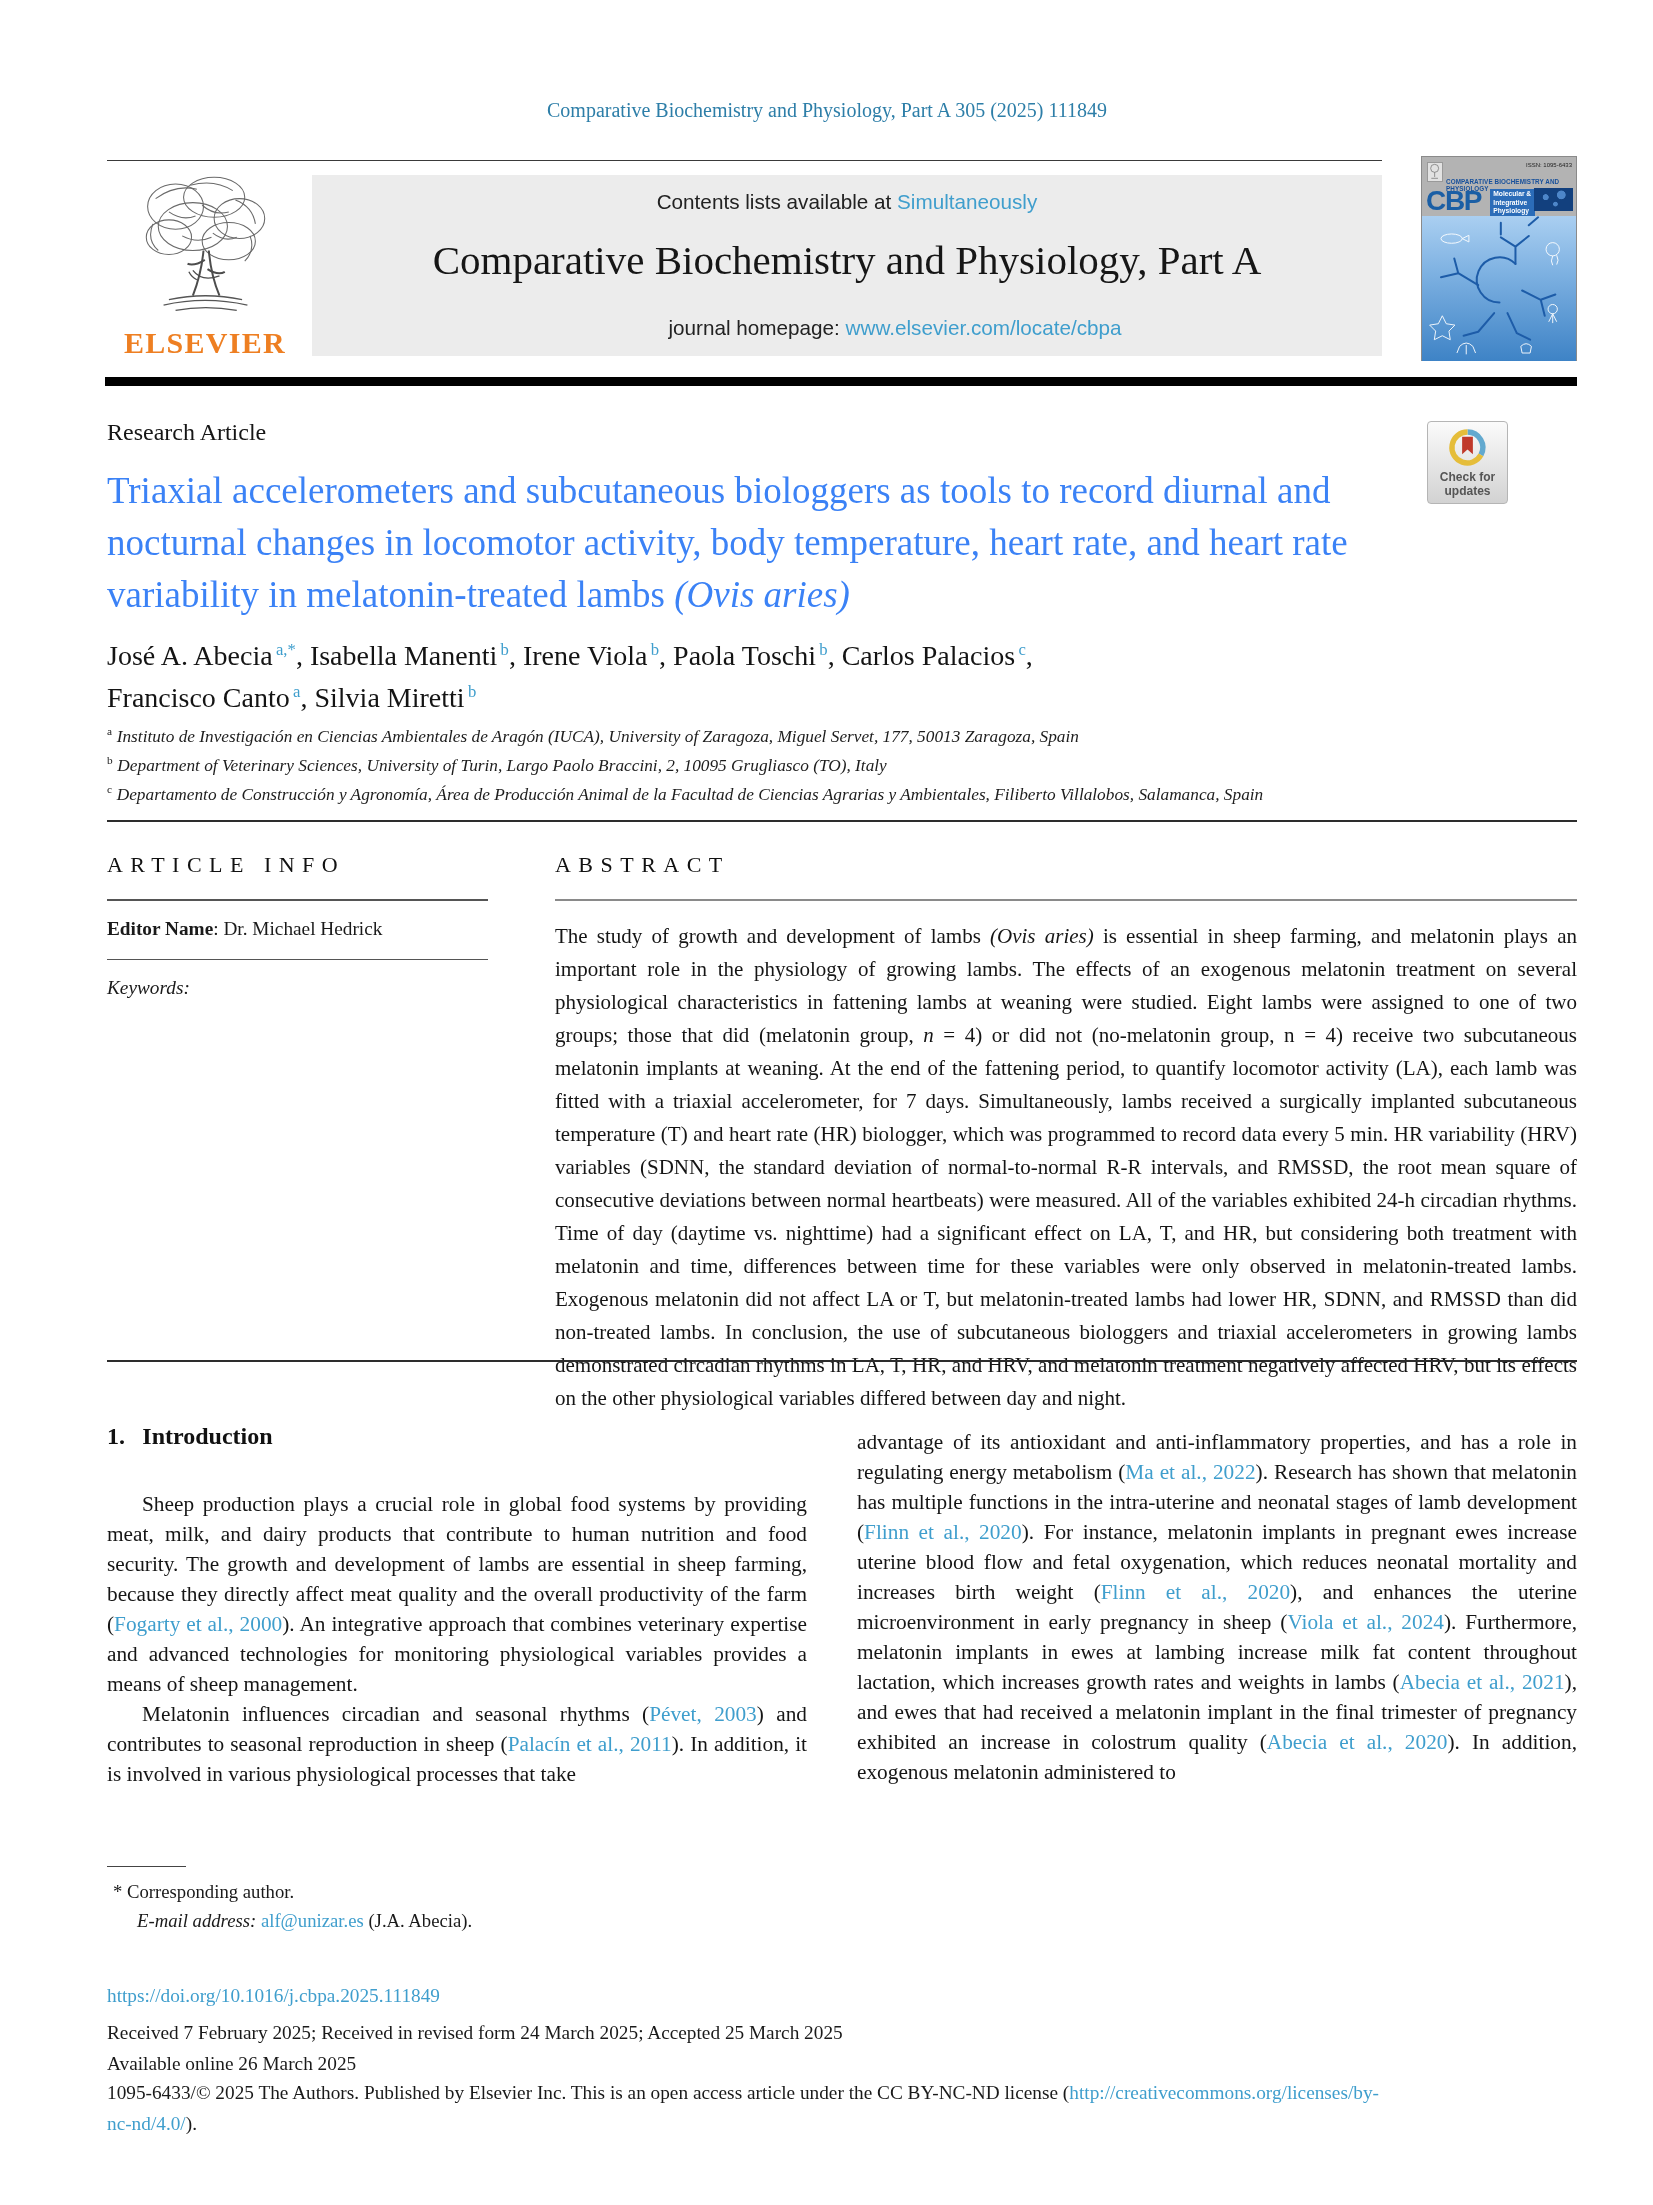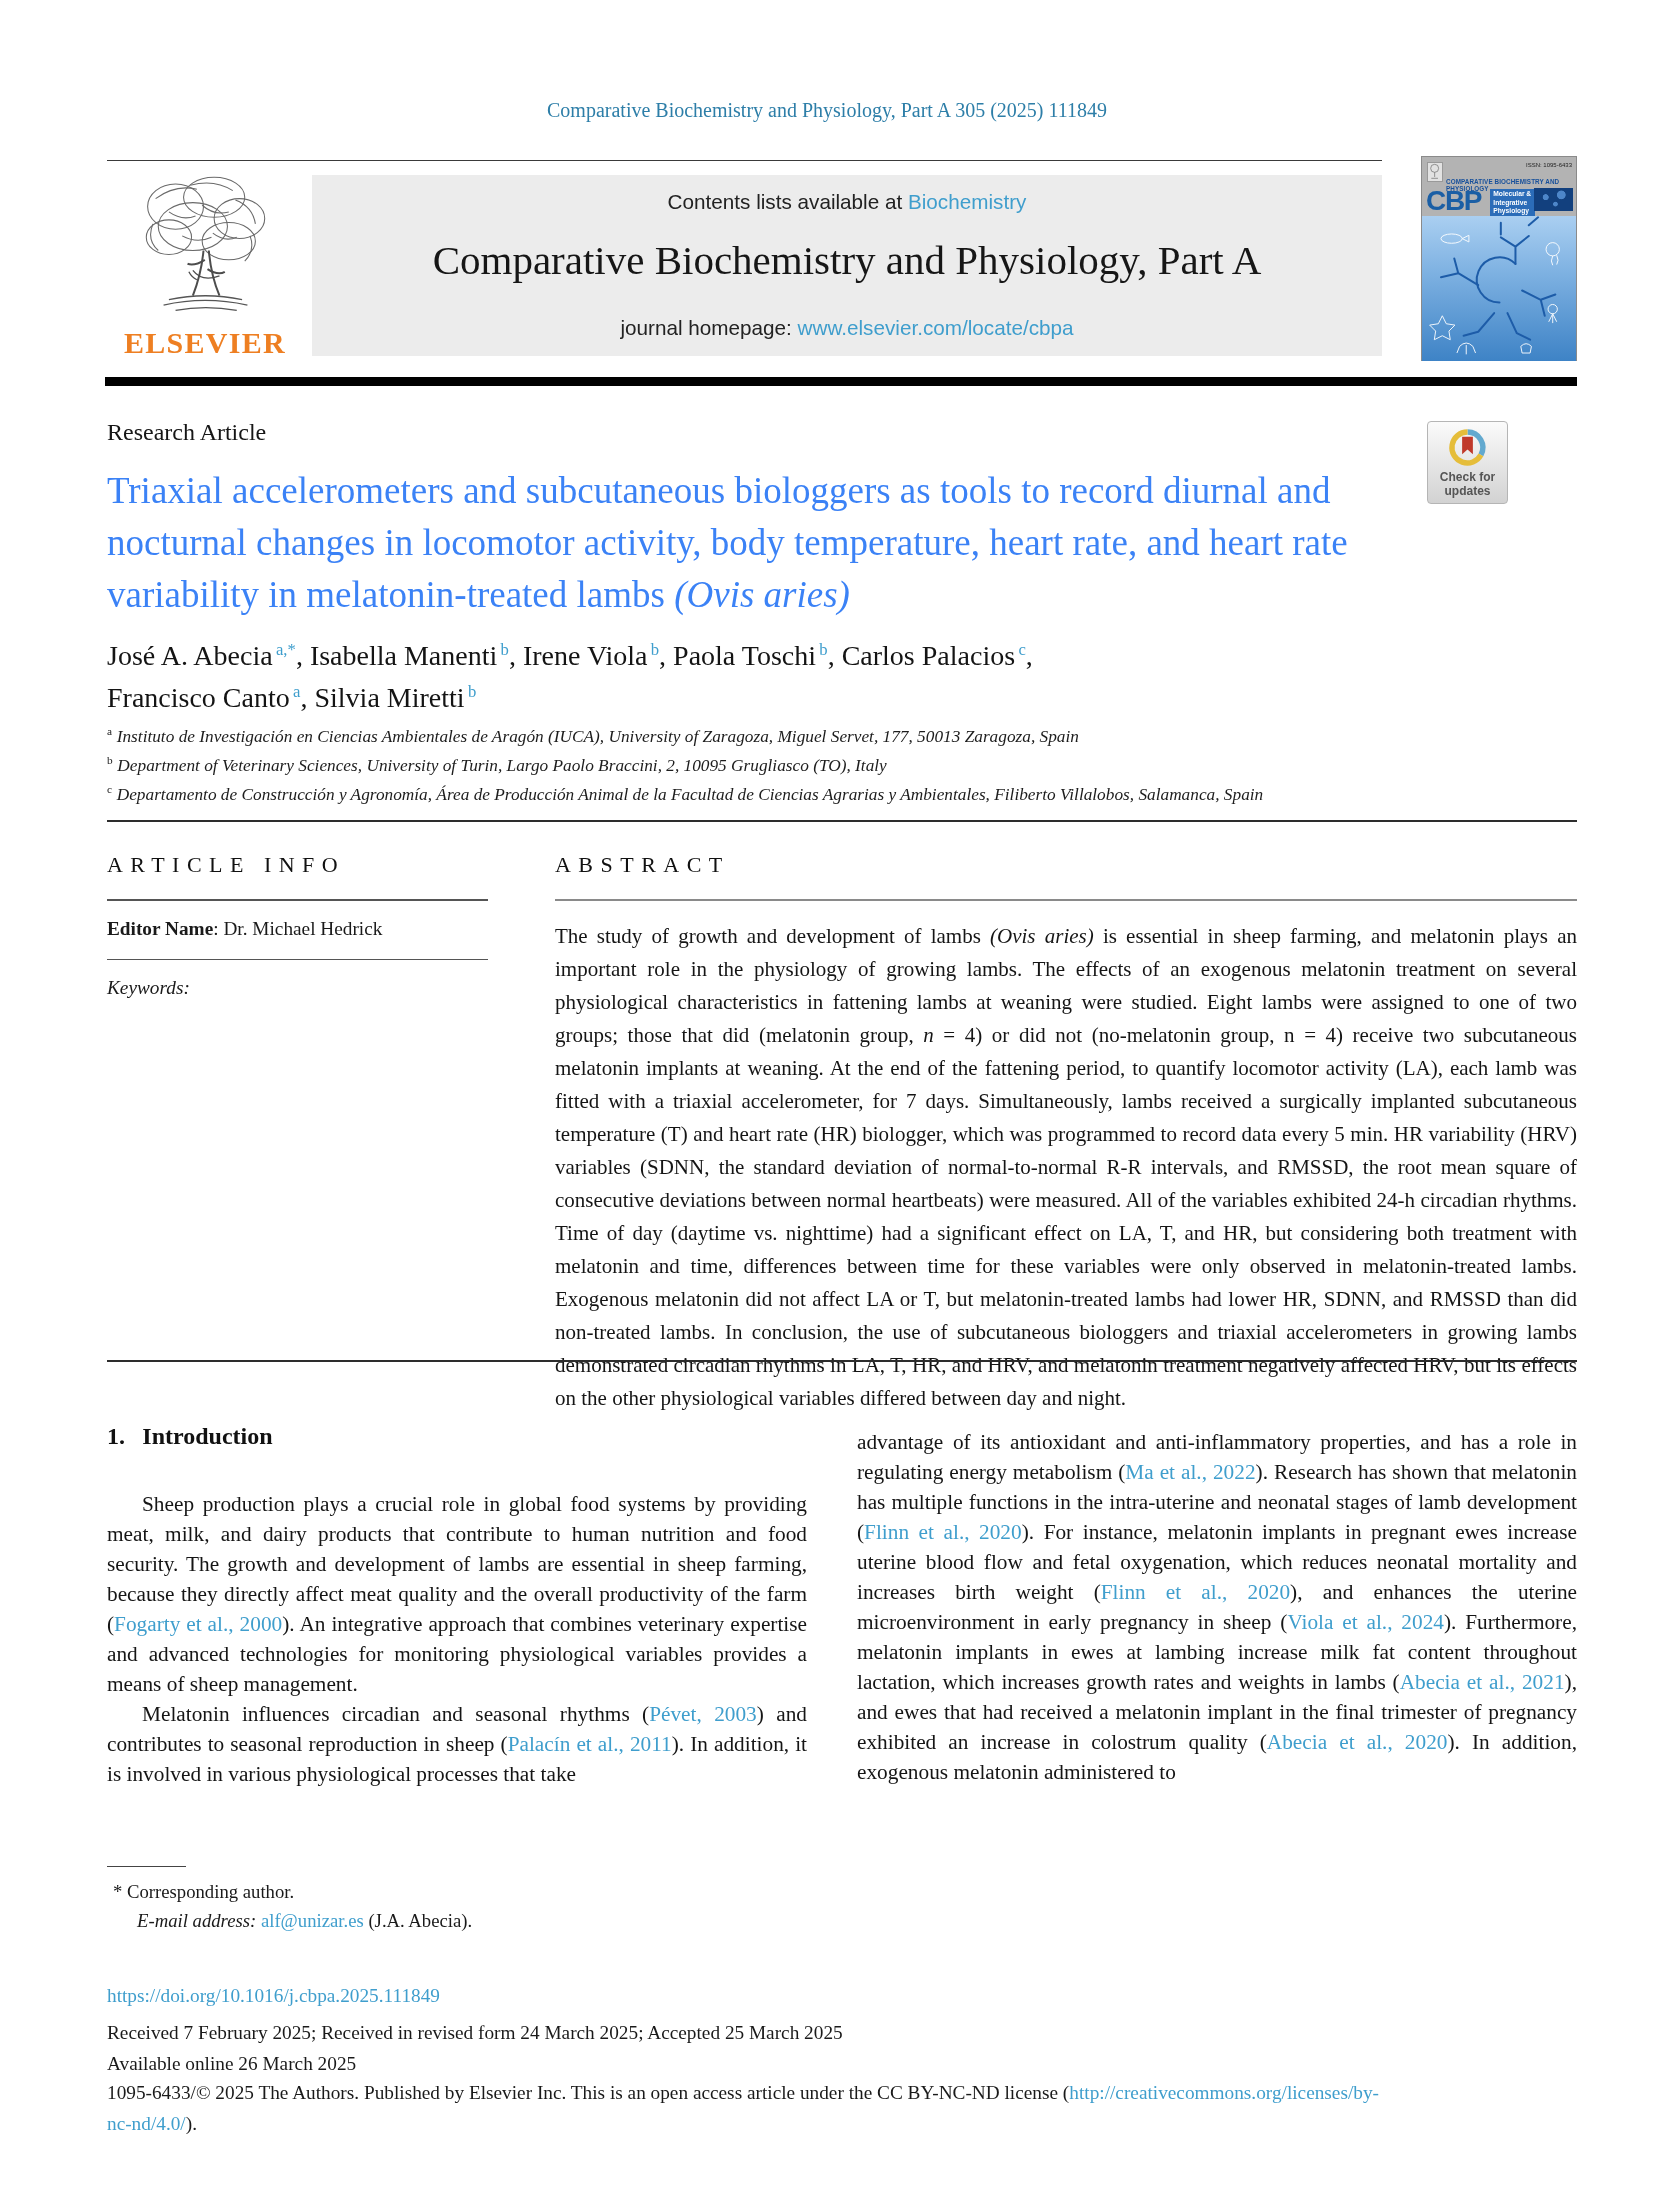--- a/index.html
+++ b/index.html
@@ -10,21 +10,21 @@
   .it{font-style:italic;}
   .bold{font-weight:bold;}
 
   
   .elsevier-logo{position:absolute;left:105px;top:172px;width:200px;height:193px;text-align:center;}
   .elsevier-logo svg{display:block;margin:0 auto;}
   .elsevier-wordmark{font-family:"Liberation Serif",serif;font-weight:bold;font-size:30px;color:#ee7f22;letter-spacing:1.3px;margin-top:1.3px;}
   .masthead-box{position:absolute;left:312px;top:175px;width:1070px;height:181px;background:#ececec;}
   .contents-line{position:absolute;left:0;top:14.7px;width:100%;text-align:center;font-family:"Liberation Sans",sans-serif;font-size:20.7px;color:#222;}
   .mast-title{position:absolute;left:0;top:61px;width:100%;text-align:center;font-size:41px;color:#161616;}
-  .homepage-line{position:absolute;left:0;bottom:16px;width:100%;text-align:center;font-family:"Liberation Sans",sans-serif;font-size:20.7px;color:#222;}
+  .homepage-line{position:absolute;left:0;bottom:16px;width:100%;text-align:center;font-family:"Liberation Sans",sans-serif;font-size:20.7px;color:#222;padding-left:48px;}
   .black-bar{position:absolute;left:105px;top:377px;width:1472px;height:9.3px;background:#000;}
 
   
   .cover{position:absolute;left:1421px;top:156px;width:156px;height:205px;border:0.7px solid #8a8a8a;box-sizing:border-box;background:#fff;}
   .cover-band{position:absolute;left:0;top:0;width:100%;height:59px;background:#b3b3b3;}
   .cover-mini{position:absolute;left:4.7px;top:4.7px;width:14.7px;height:18.7px;background:#e2e2e2;border:0.7px solid #999;}
   .cover-mini svg{display:block;}
   .cover-issn{position:absolute;right:4px;top:4.7px;font-family:"Liberation Sans",sans-serif;font-size:6px;color:#222;}
   .cover-jline{position:absolute;left:24px;top:21.3px;width:129px;font-family:"Liberation Sans",sans-serif;font-weight:bold;font-size:6.3px;color:#17509b;letter-spacing:0.1px;}
   .cover-cbp{position:absolute;left:4px;top:28px;font-family:"Liberation Sans",sans-serif;font-weight:bold;font-size:28px;color:#1b5fa5;letter-spacing:-1.3px;}
@@ -113,21 +113,21 @@
           <path d="M60 192 q55 -12 110 0"></path>
           <path d="M52 200 q62 -14 126 0"></path>
           <path d="M70 208 q45 -8 92 0"></path>
         </g>
       </svg>
     </span>
     <div class="elsevier-wordmark">ELSEVIER</div>
   </div>
 
   <div class="masthead-box">
-    <div class="contents-line"><span>Contents lists available at </span><span class="lnk">Biochemistry</span></div>
+    <div class="contents-line"><span>Contents lists available at </span><span class="lnk">Simultaneously</span></div>
     <div class="mast-title">Comparative Biochemistry and Physiology, Part A</div>
     <div class="homepage-line"><span>journal homepage: </span><span class="lnk">www.elsevier.com/locate/cbpa</span></div>
   </div>
 
   <div class="cover">
     <div class="cover-band">
       <div class="cover-mini">
         <svg width="13.3" height="17.3" viewBox="0 0 20 26">
             <g fill="none" stroke="#666" stroke-width="1">
               <circle cx="10" cy="8" r="6"></circle>

